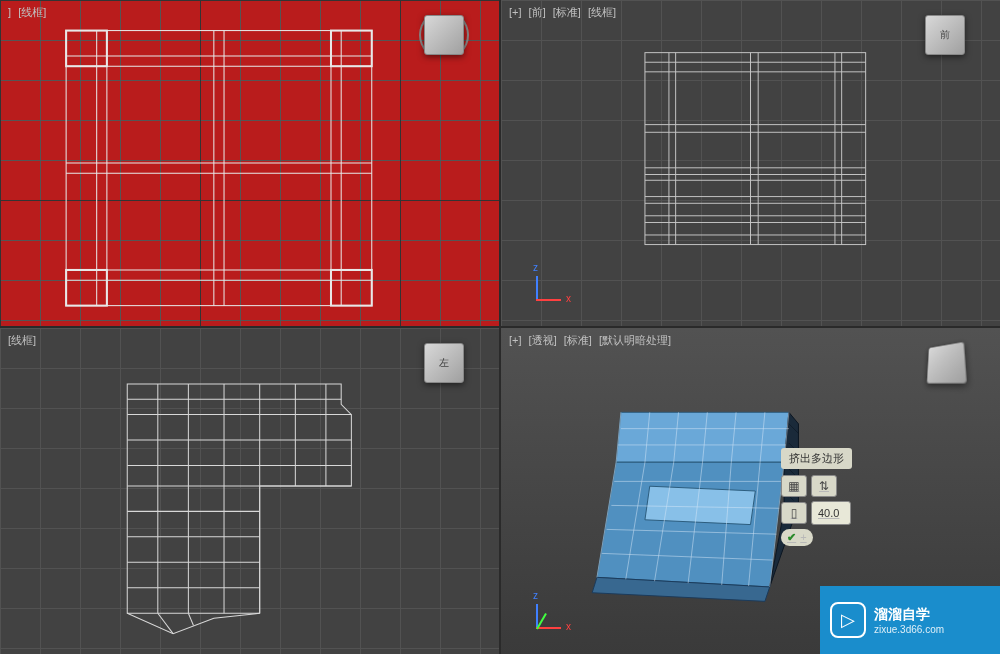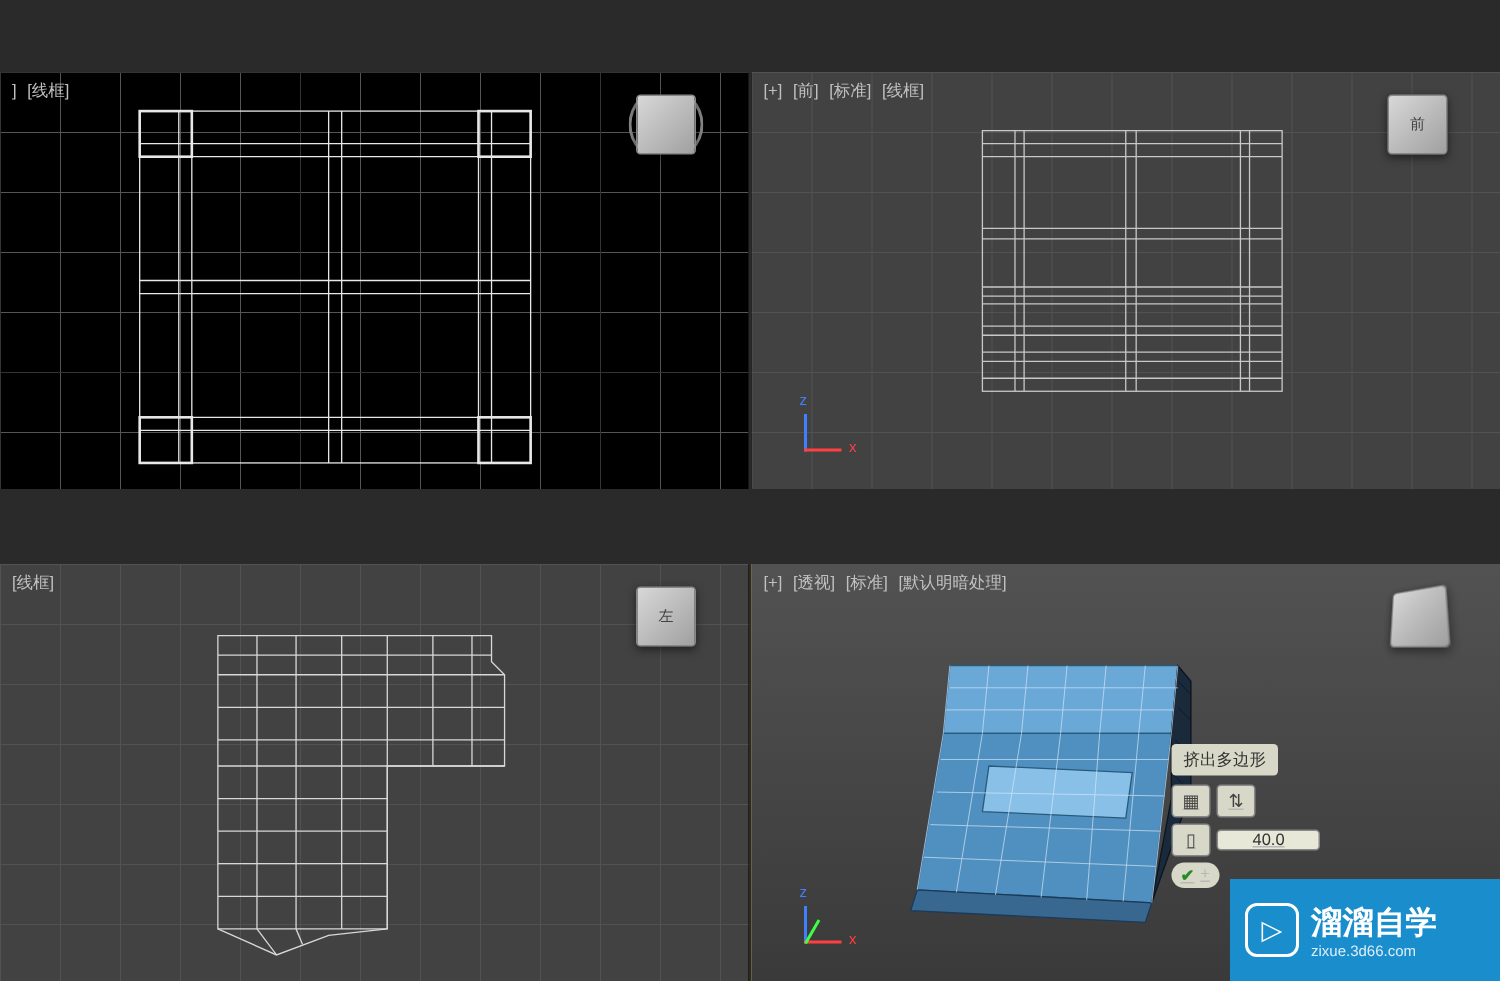--- a/index.html
+++ b/index.html
@@ -21,23 +21,22 @@
       display: grid;
       grid-template-columns: 1fr 1fr;
       grid-template-rows: 1fr 1fr;
       width: 100%;
       height: 100%;
       gap: 2px;
       background: #2a2a2a;
     }
     .viewport {
       position: relative;
-      background: #000000;
+      background: #b91c1c;
       overflow: hidden;
-      margin-top: 48px;
     }
     .viewport.active {
       outline: 2px solid #e8c060;
       outline-offset: -2px;
     }
     .viewport-label {
       position: absolute;
       top: 5px;
       left: 8px;
       color: #c0c0c0;
@@ -201,25 +200,25 @@
       display: flex;
       align-items: center;
       justify-content: center;
       font-size: 12px;
       color: #444;
     }
     .caddy-input {
       background: #e8e8d8;
       border: 1px solid #888;
       border-radius: 3px;
-      padding: 2px 23px;
+      padding: 2px 6px;
       font-size: 11px;
       color: #333;
       min-width: 40px;
-      height: 14px;
+      height: 24px;
       display: flex;
       align-items: center;
       text-align: right;
     }
     .caddy-confirm {
       background: #d8d8c8;
       border-radius: 10px;
       padding: 2px 6px;
       display: flex;
       gap: 4px;
@@ -250,21 +249,21 @@
       display: flex;
       align-items: center;
       justify-content: center;
       color: #fff;
       font-size: 18px;
     }
     .watermark-text {
       color: #fff;
     }
     .watermark-title {
-      font-size: 21px;
+      font-size: 14px;
       font-weight: bold;
     }
     .watermark-url {
       font-size: 10px;
       opacity: 0.85;
     }
   </style>
 </head>
 <body>
 

